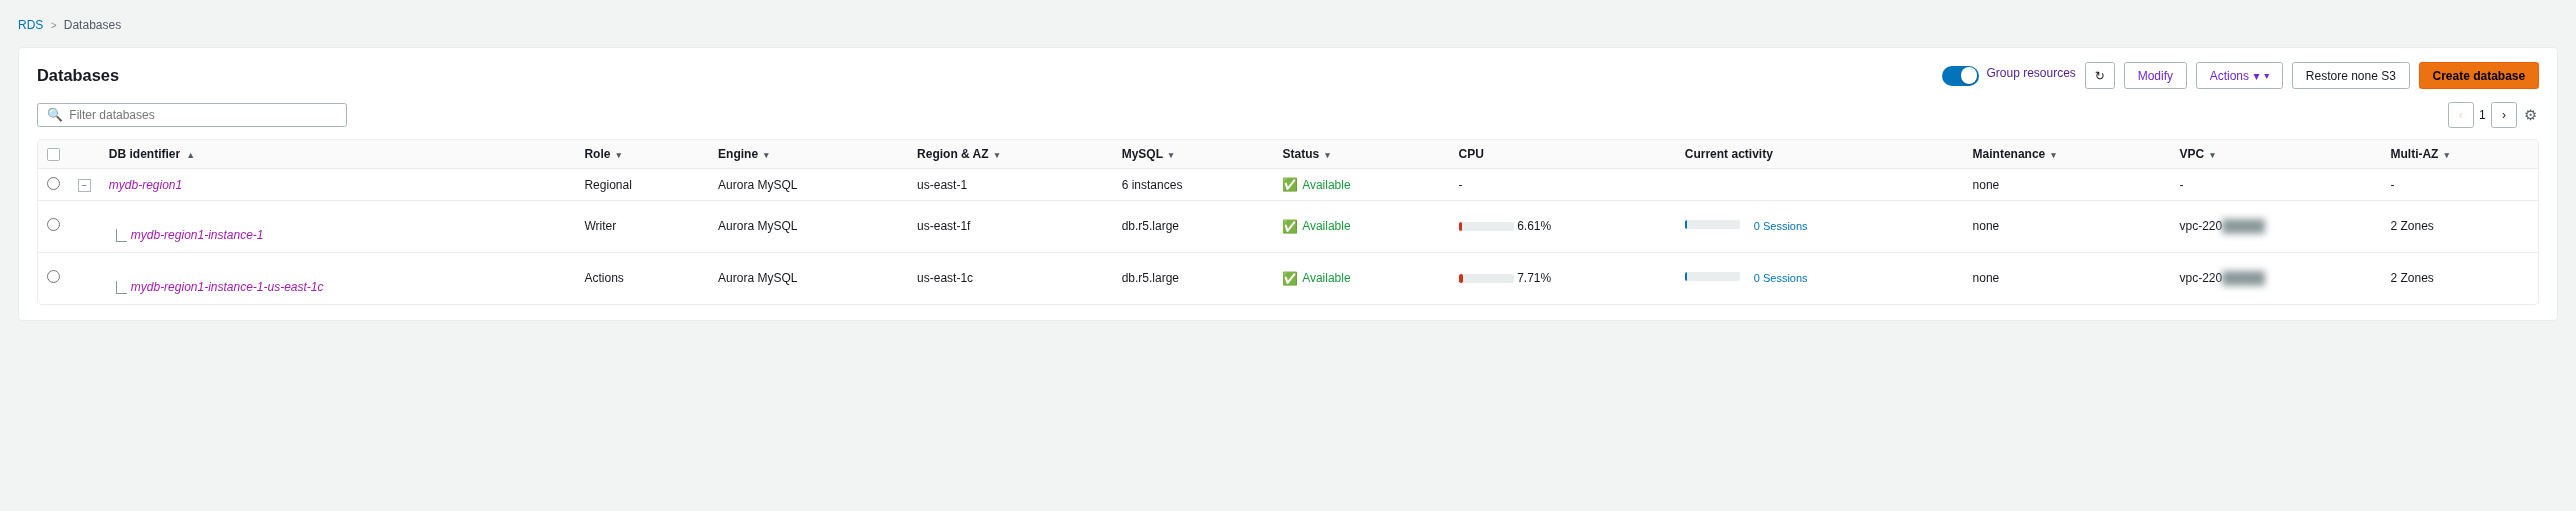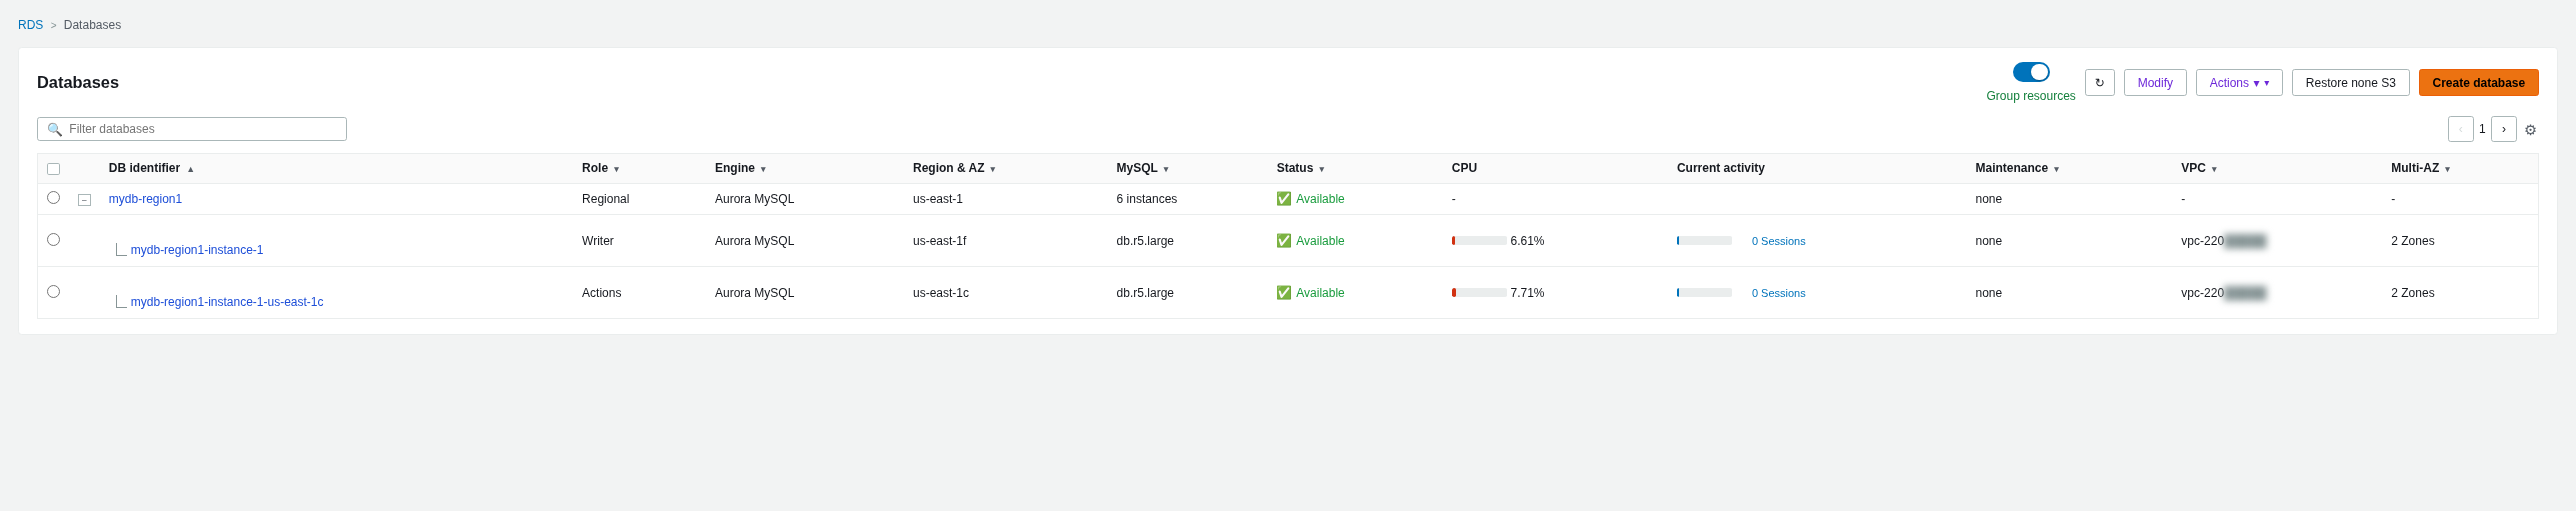--- a/index.html
+++ b/index.html
@@ -47,25 +47,23 @@
       font-weight: 700;
       color: #16191f;
     }
     .header-actions {
       display: flex;
       align-items: center;
       gap: 9px;
     }
     .group-resources {
       display: flex;
-      align-items: center;
       gap: 7.3px;
       font-size: 12px;
-      color: #15803d;
-      flex-direction: column;
+      color: #4c1d95;
     }
     .toggle-switch {
       position: relative;
       width: 37px;
       height: 20px;
       display: inline-block;
     }
     .toggle-track {
       width: 37px;
       height: 20px;
@@ -171,21 +169,21 @@
     .settings-btn {
       background: none;
       border: none;
       cursor: pointer;
       font-size: 14.6px;
       color: #545b64;
       padding: 1.8px;
     }
     .table-wrap {
       border: 0.9px solid #eaeded;
-      border-radius: 0;
+      border-radius: 5px;
       overflow: hidden;
     }
     table {
       width: 100%;
       border-collapse: collapse;
     }
     thead tr {
       background: #fafafa;
       border-bottom: 1.8px solid #eaeded;
     }
@@ -226,22 +224,23 @@
       width: 12.8px;
       height: 12.8px;
       display: inline-flex;
       align-items: center;
       justify-content: center;
       font-size: 8.2px;
       color: #545b64;
       cursor: pointer;
     }
     .db-link {
-      color: #1d4ed8;
+      color: #a21caf;
       text-decoration: none;
+      font-style: italic;
     }
     .status-available {
       color: #1a9c3e;
       display: flex;
       align-items: center;
       gap: 3.7px;
     }
     .status-icon {
       font-size: 12.8px;
     }
@@ -258,22 +257,21 @@
       overflow: hidden;
       display: inline-block;
     }
     .cpu-bar-fill {
       height: 100%;
       background: #d13212;
       border-radius: 1.8px;
     }
     .session-bar-wrap {
       display: flex;
-      align-items: center;
-      gap: 20px;
+      gap: 14px;
     }
     .session-bar {
       width: 55px;
       height: 9px;
       background: #eaeded;
       border-radius: 1.8px;
       overflow: hidden;
       display: inline-block;
     }
     .session-bar-fill {

